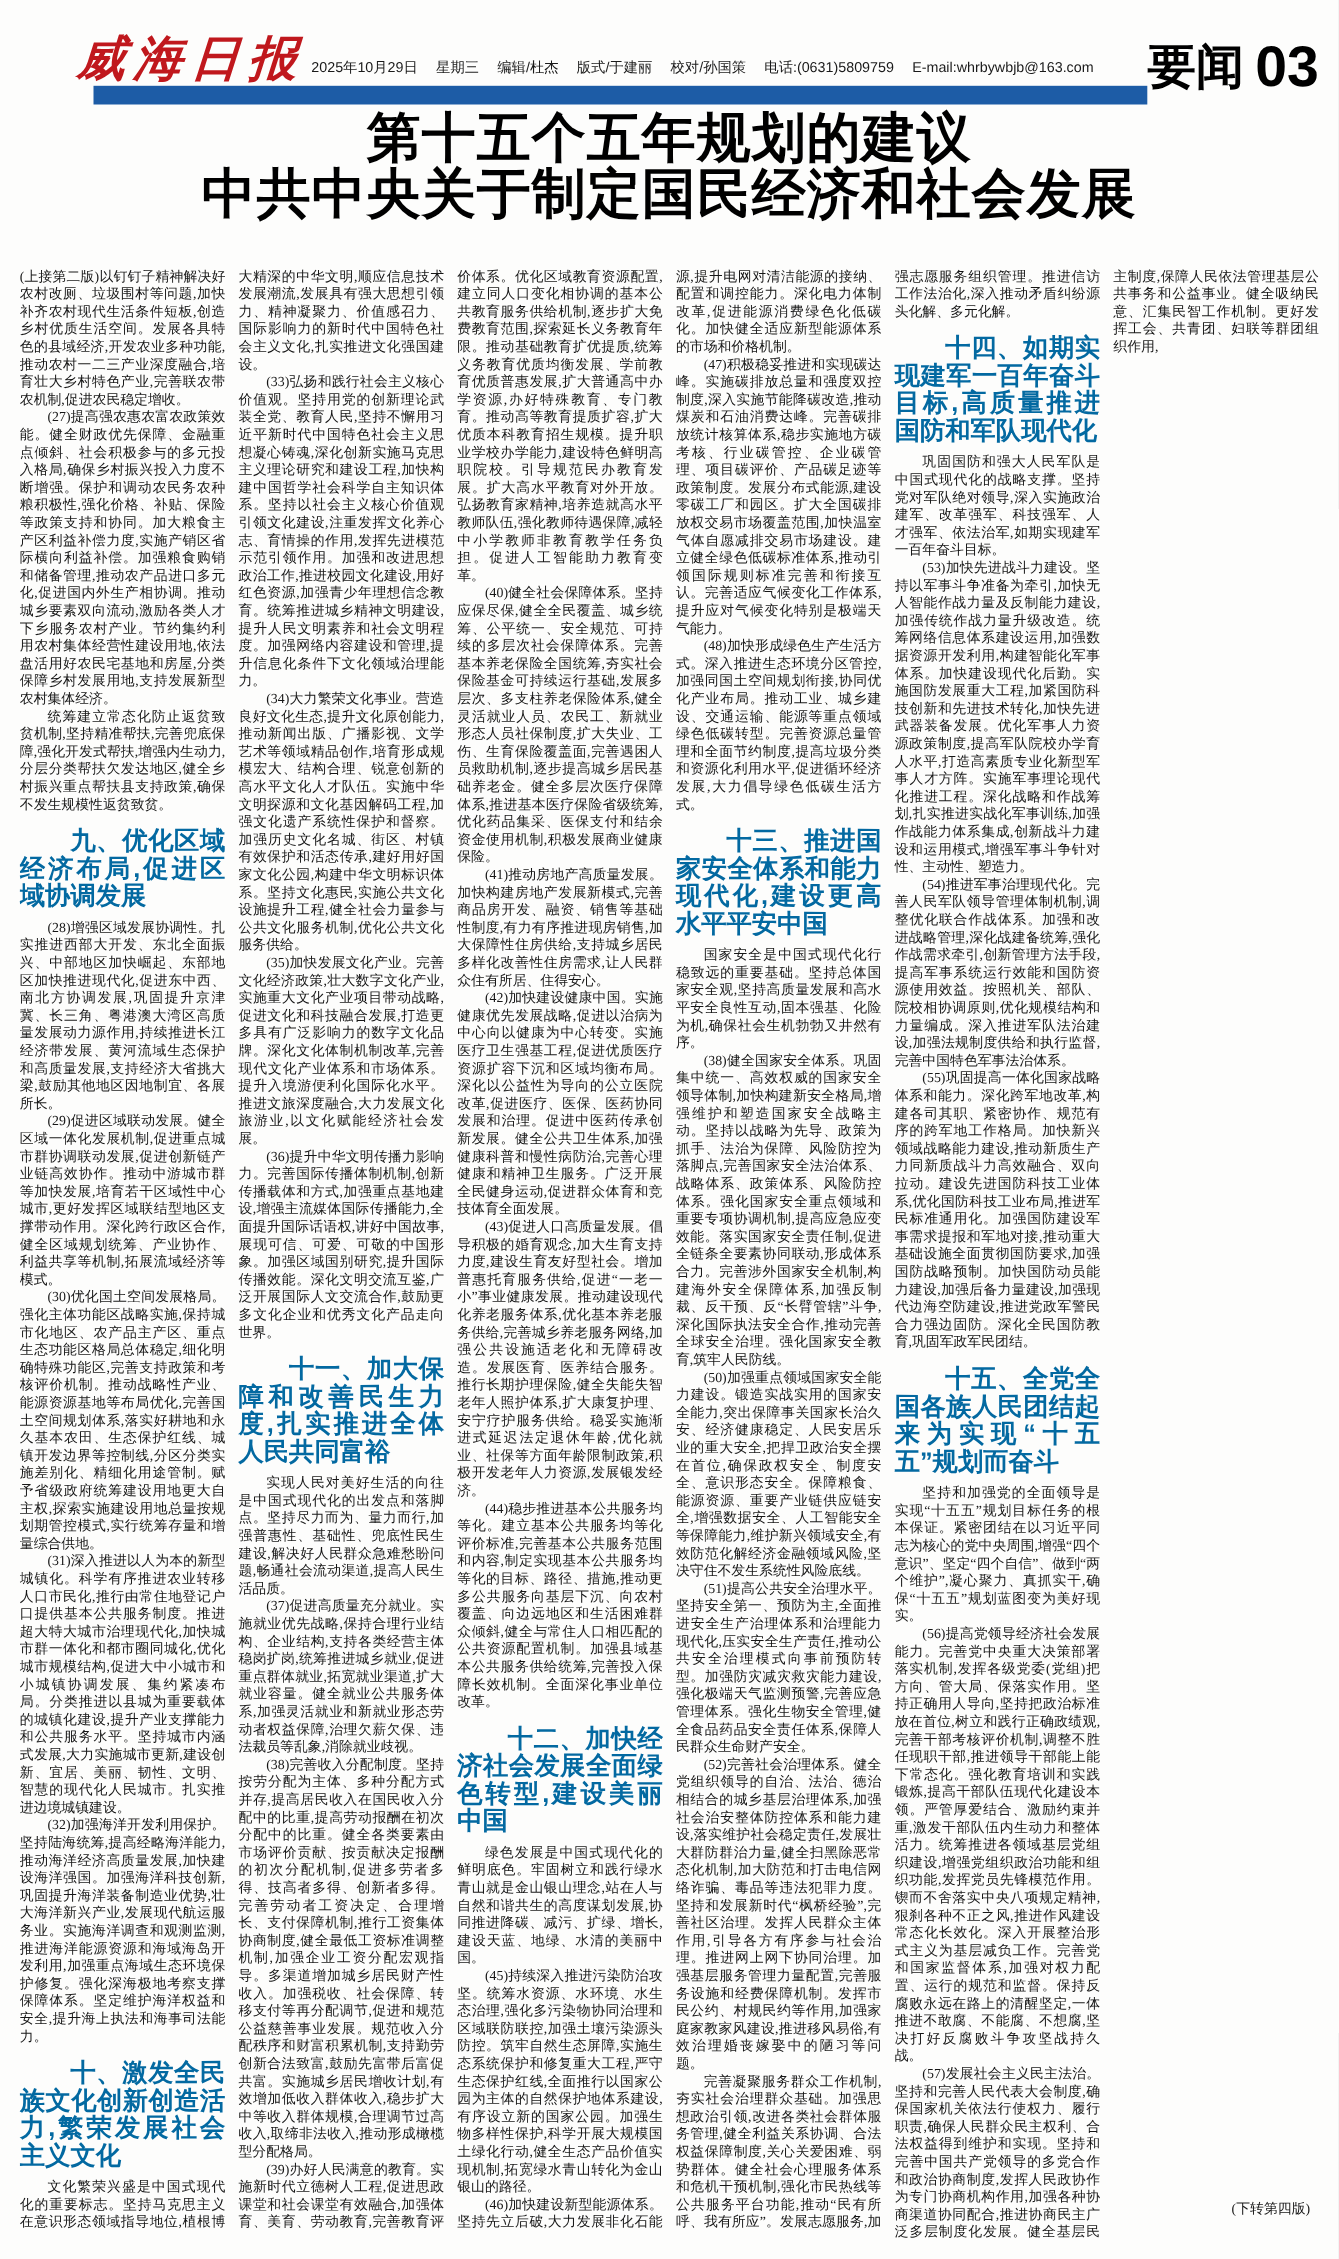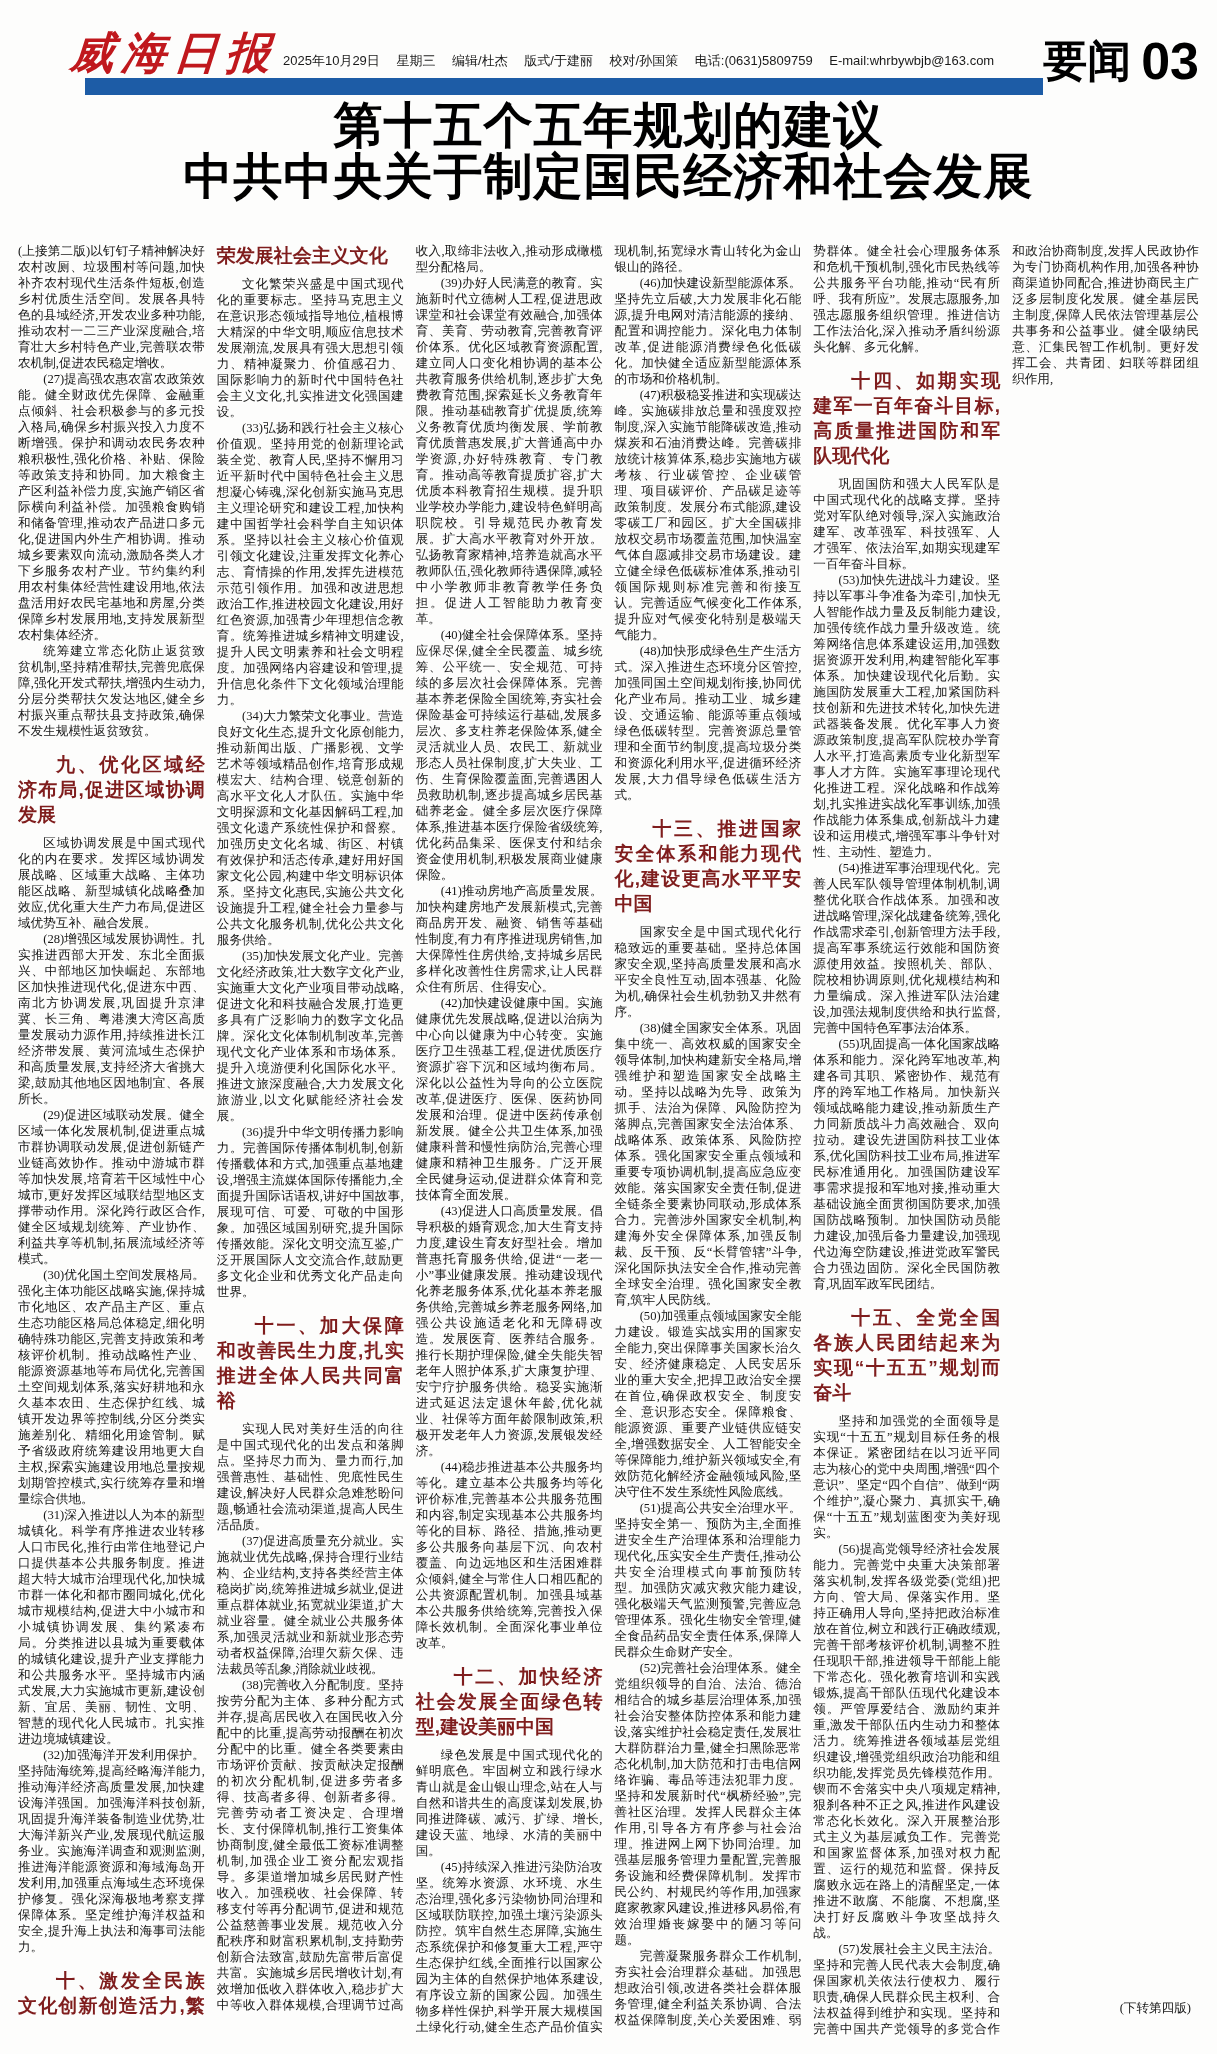--- a/index.html
+++ b/index.html
@@ -20,22 +20,22 @@
   
   #headline{position:absolute;left:0;top:100px;width:100%;text-align:center;font-weight:900;
             color:#000;font-family:"Liberation Serif","DejaVu Serif",serif;}
   #headline .hl{font-size:49px;line-height:51px;letter-spacing:1px;}
   
   #article{position:absolute;left:18px;top:243px;width:1181px;height:1797px;
            column-count:6;column-gap:12px;column-fill:auto;overflow:hidden;
            font-size:12.6px;line-height:16px;text-align:justify;color:#161616;}
   #article p{margin:0;text-indent:2em;}
   #article p.p-flush{text-indent:0;}
-  #article h2{margin:13px 0 8px;font-size:19px;line-height:25px;font-weight:bold;text-indent:2em;
-              font-family:"Liberation Sans","DejaVu Sans",sans-serif;color:#7f1d1d;text-align:justify;}
+  #article h2{margin:13px 0 8px;font-size:23px;line-height:25px;font-weight:bold;text-indent:2em;
+              font-family:"Liberation Sans","DejaVu Sans",sans-serif;color:#0369a1;text-align:justify;}
   #contnote{position:absolute;right:26px;top:2000px;font-size:12.6px;color:#161616;}
 </style>
 </head>
 <body>
 
 <div id="page">
 
   <div id="masthead">威海日报</div>
 
   <div id="infoline">
@@ -58,21 +58,20 @@
   <div id="headline">
     <div class="hl">第十五个五年规划的建议</div>
     <div class="hl">中共中央关于制定国民经济和社会发展</div>
   </div>
 
   <div id="article">
       <p class="p-flush">(上接第二版)以钉钉子精神解决好农村改厕、垃圾围村等问题,加快补齐农村现代生活条件短板,创造乡村优质生活空间。发展各具特色的县域经济,开发农业多种功能,推动农村一二三产业深度融合,培育壮大乡村特色产业,完善联农带农机制,促进农民稳定增收。</p>
       <p>(27)提高强农惠农富农政策效能。健全财政优先保障、金融重点倾斜、社会积极参与的多元投入格局,确保乡村振兴投入力度不断增强。保护和调动农民务农种粮积极性,强化价格、补贴、保险等政策支持和协同。加大粮食主产区利益补偿力度,实施产销区省际横向利益补偿。加强粮食购销和储备管理,推动农产品进口多元化,促进国内外生产相协调。推动城乡要素双向流动,激励各类人才下乡服务农村产业。节约集约利用农村集体经营性建设用地,依法盘活用好农民宅基地和房屋,分类保障乡村发展用地,支持发展新型农村集体经济。</p>
       <p>统筹建立常态化防止返贫致贫机制,坚持精准帮扶,完善兜底保障,强化开发式帮扶,增强内生动力,分层分类帮扶欠发达地区,健全乡村振兴重点帮扶县支持政策,确保不发生规模性返贫致贫。</p>
       <h2>九、优化区域经济布局,促进区域协调发展</h2>
-      <p>区域协调发展是中国式现代化的内在要求。发挥区域协调发展战略、区域重大战略、主体功能区战略、新型城镇化战略叠加效应,优化重大生产力布局,促进区域优势互补、融合发展。</p>
       <p>(28)增强区域发展协调性。扎实推进西部大开发、东北全面振兴、中部地区加快崛起、东部地区加快推进现代化,促进东中西、南北方协调发展,巩固提升京津冀、长三角、粤港澳大湾区高质量发展动力源作用,持续推进长江经济带发展、黄河流域生态保护和高质量发展,支持经济大省挑大梁,鼓励其他地区因地制宜、各展所长。</p>
       <p>(29)促进区域联动发展。健全区域一体化发展机制,促进重点城市群协调联动发展,促进创新链产业链高效协作。推动中游城市群等加快发展,培育若干区域性中心城市,更好发挥区域联结型地区支撑带动作用。深化跨行政区合作,健全区域规划统筹、产业协作、利益共享等机制,拓展流域经济等模式。</p>
       <p>(30)优化国土空间发展格局。强化主体功能区战略实施,保持城市化地区、农产品主产区、重点生态功能区格局总体稳定,细化明确特殊功能区,完善支持政策和考核评价机制。推动战略性产业、能源资源基地等布局优化,完善国土空间规划体系,落实好耕地和永久基本农田、生态保护红线、城镇开发边界等控制线,分区分类实施差别化、精细化用途管制。赋予省级政府统筹建设用地更大自主权,探索实施建设用地总量按规划期管控模式,实行统筹存量和增量综合供地。</p>
       <p>(31)深入推进以人为本的新型城镇化。科学有序推进农业转移人口市民化,推行由常住地登记户口提供基本公共服务制度。推进超大特大城市治理现代化,加快城市群一体化和都市圈同城化,优化城市规模结构,促进大中小城市和小城镇协调发展、集约紧凑布局。分类推进以县城为重要载体的城镇化建设,提升产业支撑能力和公共服务水平。坚持城市内涵式发展,大力实施城市更新,建设创新、宜居、美丽、韧性、文明、智慧的现代化人民城市。扎实推进边境城镇建设。</p>
       <p>(32)加强海洋开发利用保护。坚持陆海统筹,提高经略海洋能力,推动海洋经济高质量发展,加快建设海洋强国。加强海洋科技创新,巩固提升海洋装备制造业优势,壮大海洋新兴产业,发展现代航运服务业。实施海洋调查和观测监测,推进海洋能源资源和海域海岛开发利用,加强重点海域生态环境保护修复。强化深海极地考察支撑保障体系。坚定维护海洋权益和安全,提升海上执法和海事司法能力。</p>
       <h2>十、激发全民族文化创新创造活力,繁荣发展社会主义文化</h2>
       <p>文化繁荣兴盛是中国式现代化的重要标志。坚持马克思主义在意识形态领域指导地位,植根博大精深的中华文明,顺应信息技术发展潮流,发展具有强大思想引领力、精神凝聚力、价值感召力、国际影响力的新时代中国特色社会主义文化,扎实推进文化强国建设。</p>
       <p>(33)弘扬和践行社会主义核心价值观。坚持用党的创新理论武装全党、教育人民,坚持不懈用习近平新时代中国特色社会主义思想凝心铸魂,深化创新实施马克思主义理论研究和建设工程,加快构建中国哲学社会科学自主知识体系。坚持以社会主义核心价值观引领文化建设,注重发挥文化养心志、育情操的作用,发挥先进模范示范引领作用。加强和改进思想政治工作,推进校园文化建设,用好红色资源,加强青少年理想信念教育。统筹推进城乡精神文明建设,提升人民文明素养和社会文明程度。加强网络内容建设和管理,提升信息化条件下文化领域治理能力。</p>
       <p>(34)大力繁荣文化事业。营造良好文化生态,提升文化原创能力,推动新闻出版、广播影视、文学艺术等领域精品创作,培育形成规模宏大、结构合理、锐意创新的高水平文化人才队伍。实施中华文明探源和文化基因解码工程,加强文化遗产系统性保护和督察。加强历史文化名城、街区、村镇有效保护和活态传承,建好用好国家文化公园,构建中华文明标识体系。坚持文化惠民,实施公共文化设施提升工程,健全社会力量参与公共文化服务机制,优化公共文化服务供给。</p>
       <p>(35)加快发展文化产业。完善文化经济政策,壮大数字文化产业,实施重大文化产业项目带动战略,促进文化和科技融合发展,打造更多具有广泛影响力的数字文化品牌。深化文化体制机制改革,完善现代文化产业体系和市场体系。提升入境游便利化国际化水平。推进文旅深度融合,大力发展文化旅游业,以文化赋能经济社会发展。</p>

